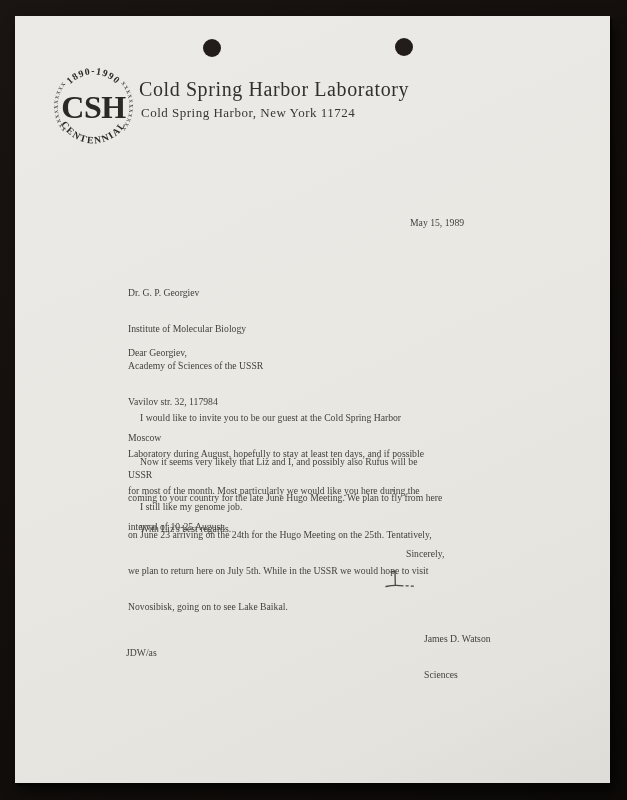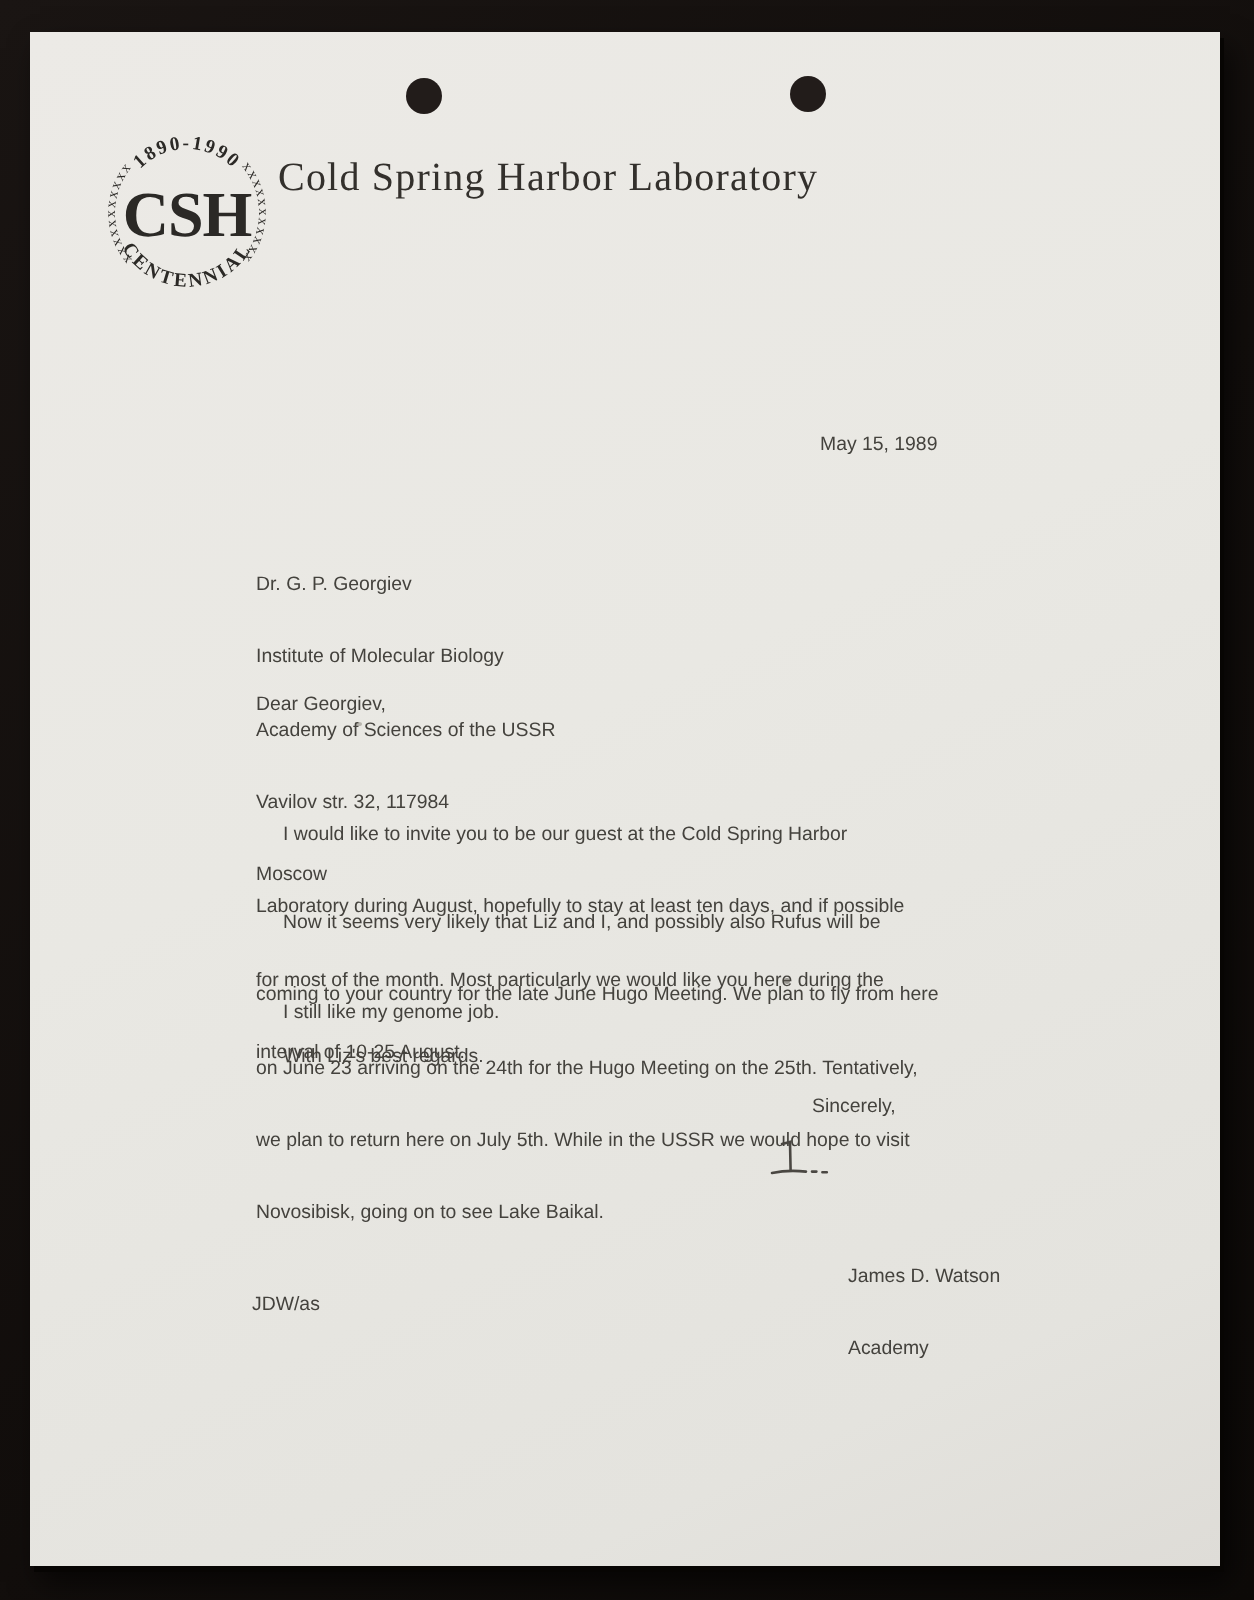--- a/index.html
+++ b/index.html
@@ -27,21 +27,21 @@
     font-size:20px;letter-spacing:0.6px;color:#33302c;white-space:pre;
   }
   .org-address{
     position:absolute;left:126px;top:89px;
     font-family:"Liberation Serif","DejaVu Serif",serif;
     font-size:13px;letter-spacing:0.5px;color:#3a3733;white-space:pre;
   }
 
   .tw{
     position:absolute;
-    font-family:Liberation Sans, sans-serif;
+    font-family:Liberation Serif, serif;
     font-size:9.7px;line-height:12.1px;color:#44423d;white-space:pre;padding-left:44px;
   }
   .date{left:351px;top:201px;}
   .recipient{left:69px;top:247px;}
   .salutation{left:69px;top:331px;}
   .para1{left:69px;top:372px;}
   .para2{left:69px;top:416px;}
   .para3{left:69px;top:485px;}
   .para4{left:69px;top:507px;text-align:center;}
   .closing{left:347px;top:532px;}
@@ -81,29 +81,31 @@
     <text font-family="Liberation Serif, DejaVu Serif, serif" font-size="10" font-weight="bold" letter-spacing="1.2">
       <textPath href="#arcTop" startOffset="50%" text-anchor="middle">1890-1990</textPath>
     </text>
     <text font-family="Liberation Serif, DejaVu Serif, serif" font-size="10" font-weight="bold" letter-spacing="1.5">
       <textPath href="#arcBottom" startOffset="50%" text-anchor="middle">CENTENNIAL</textPath>
     </text>
     <text x="50" y="64" text-anchor="middle" font-family="Liberation Serif, DejaVu Serif, serif" font-size="33" font-weight="bold" letter-spacing="-0.5">CSH</text>
   </svg>
 
   <div class="org-name">Cold Spring Harbor Laboratory</div>
+  <div class="org-address">Cold Spring Harbor, New York 11724</div>
 
   <div class="tw date">May 15, 1989</div>
 
   <div class="tw recipient">
     <div>Dr. G. P. Georgiev</div>
     <div>Institute of Molecular Biology</div>
     <div>Academy of Sciences of the USSR</div>
     <div>Vavilov str. 32, 117984</div>
     <div>Moscow</div>
+    <div>USSR</div>
   </div>
 
   <div class="tw salutation">Dear Georgiev,</div>
 
   <div class="tw para1">
     <div>     I would like to invite you to be our guest at the Cold Spring Harbor</div>
     <div>Laboratory during August, hopefully to stay at least ten days, and if possible</div>
     <div>for most of the month. Most particularly we would like you here during the</div>
     <div>interval of 10-25 August.</div>
   </div>
@@ -122,21 +124,21 @@
   <div class="tw closing">Sincerely,</div>
 
   <svg class="signature" viewBox="0 0 52 28">
     <path d="M 18,4 L 22,3 L 22.3,17"></path>
     <path d="M 13,18.5 Q 21,16.8 30,17.8"></path>
     <path d="M 33,17.8 l 2.2,0 m 3,0.3 l 2.2,0"></path>
   </svg>
 
   <div class="tw sig-block">
     <div>James D. Watson</div>
-    <div>Academy</div>
+    <div>Sciences</div>
   </div>
 
   <div class="tw initials">JDW/as</div>
 
   <div class="speck speck-a"></div>
   <div class="speck speck-b"></div>
 
 </div>
 
 </body></html>

